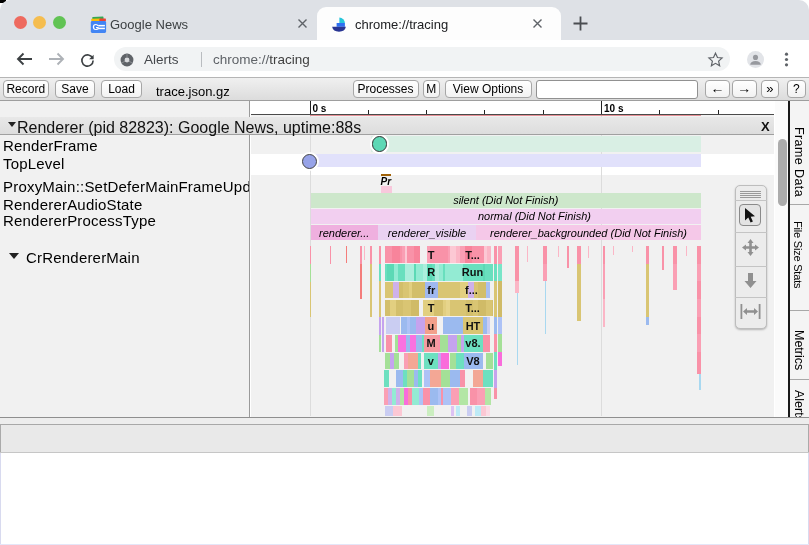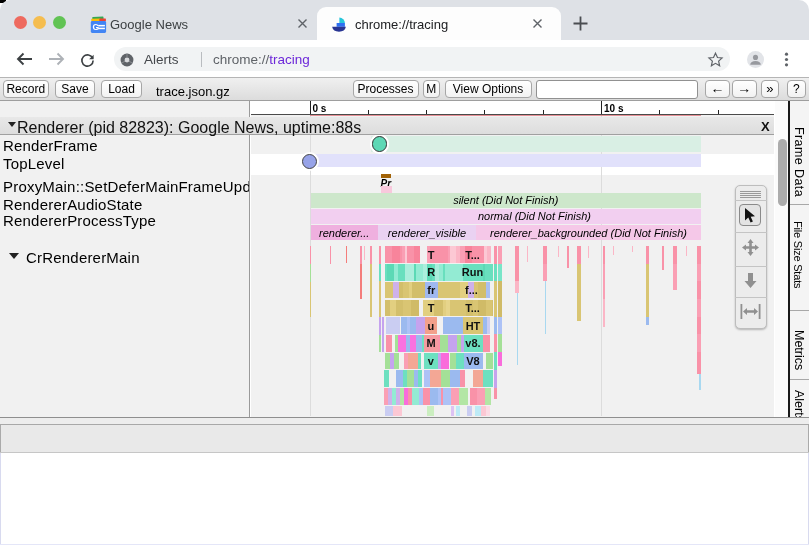--- a/index.html
+++ b/index.html
@@ -67,21 +67,21 @@
     <path d="M21.8 2.8 L21.8 10 L14.6 10 Z" fill="#3C4043"></path>
   </svg>
   <div class="abs" id="omni"></div>
   <svg class="abs" style="left:119.5px;top:52.5px;" width="14" height="14" viewBox="0 0 24 24">
     <circle cx="12" cy="12" r="11" fill="#5F6368"></circle>
     <circle cx="12" cy="12" r="4.2" fill="#D8DADD"></circle>
     <path d="M12 1 L12 8 M2.5 17.5 L8.6 14 M21.5 17.5 L15.4 14" stroke="#8d9095" stroke-width="1.6"></path>
   </svg>
   <div class="abs" style="left:144px;top:51.5px;font-size:13.5px;color:#44474B;">Alerts</div>
   <div class="abs" style="left:201px;top:52px;width:1px;height:15px;background:#B9BCC0;"></div>
-  <div class="abs" style="left:213px;top:51.5px;font-size:13.5px;color:#5F6368;">chrome://<span style="color:#6d28d9;text-align:right;">tracing</span></div>
+  <div class="abs" style="left:213px;top:51.5px;font-size:13.5px;color:#5F6368;">chrome://<span style="color:#404040;text-align:right;">tracing</span></div>
   <svg class="abs" style="left:707px;top:51px;" width="17" height="17" viewBox="0 0 24 24">
     <path d="M12 3.2 L14.8 9.2 L21.3 9.9 L16.4 14.3 L17.8 20.8 L12 17.4 L6.2 20.8 L7.6 14.3 L2.7 9.9 L9.2 9.2 Z" fill="none" stroke="#5F6368" stroke-width="1.7"></path>
   </svg>
   <div class="abs" style="left:747px;top:50.5px;width:17px;height:17px;border-radius:50%;background:#E2E4E8;"></div>
   <svg class="abs" style="left:747px;top:50.5px;" width="17" height="17" viewBox="0 0 24 24">
     <circle cx="12" cy="9" r="3.6" fill="#97999E"></circle>
     <path d="M4.5 19.5 a 7.5 5.5 0 0 1 15 0 Z" fill="#97999E"></path>
   </svg>
   <svg class="abs" style="left:784px;top:52px;" width="5" height="15" viewBox="0 0 5 15">
     <circle cx="2.5" cy="2.2" r="1.6" fill="#5F6368"></circle>
@@ -127,21 +127,21 @@
   <div class="abs" style="left:9px;top:253px;width:0;height:0;border-left:5px solid transparent;border-right:5px solid transparent;border-top:6.5px solid #222;"></div>
   <div class="lbl" style="left:26px;top:248.5px;">CrRendererMain</div>
   <div class="abs" id="tarea">
     <div class="band" style="left:0;top:52.5px;width:523px;height:21.5px;background:#fff;"></div>
     <div class="band" style="left:58.5px;top:0px;width:1px;height:315px;background:#DCDCDC;"></div>
     <div class="band" style="left:349.9px;top:0px;width:1px;height:315px;background:#DCDCDC;"></div>
     <div class="band" style="left:120px;top:34.8px;width:330px;height:16.5px;background:#D9EFE4;"></div>
     <div class="band" style="left:59.5px;top:52.9px;width:390.5px;height:13.4px;background:#E1E1FB;"></div>
     <div class="band" style="left:120.7px;top:35.2px;width:15.6px;height:15.6px;border-radius:50%;background:#5ED8B5;border:1.8px solid #333;box-shadow:0 0 0 2px #fff;"></div>
     <div class="band" style="left:50.5px;top:52.6px;width:15.6px;height:15.6px;border-radius:50%;background:#97A3E8;border:1.8px solid #444;box-shadow:0 0 0 2px #fff;"></div>
-    <div class="band" style="left:129.5px;top:73px;font-size:10px;font-style:italic;font-weight:bold;color:#000;border-top:4px solid #a16207;">Pr</div>
+    <div class="band" style="left:129.5px;top:73px;font-size:10px;font-style:italic;font-weight:bold;color:#000;border-top:2px solid #a16207;">Pr</div>
     <div class="band" style="left:129.5px;top:84.5px;width:11px;height:7px;background:#F8C8DC;"></div>
     <div class="band" style="left:59.5px;top:91.9px;width:390.5px;height:14.9px;background:#CDE7CB;"></div>
     <div class="bandtxt" style="left:59.5px;top:93.3px;width:390.5px;">silent (Did Not Finish)</div>
     <div class="band" style="left:59.5px;top:107.8px;width:390.5px;height:15px;background:#F2CFF0;"></div>
     <div class="bandtxt" style="left:59.5px;top:109.3px;width:448px;">normal (Did Not Finish)</div>
     <div class="band" style="left:59.5px;top:124px;width:67.5px;height:15.3px;background:#EFB0DF;"></div>
     <div class="band" style="left:127px;top:124px;width:98px;height:15.3px;background:#EAD2F2;"></div>
     <div class="band" style="left:225px;top:124px;width:225px;height:15.3px;background:#F5C8E8;"></div>
     <div class="bandtxt" style="left:59.5px;top:125.6px;width:67.5px;">renderer...</div>
     <div class="bandtxt" style="left:127px;top:125.6px;width:98px;">renderer_visible</div>

